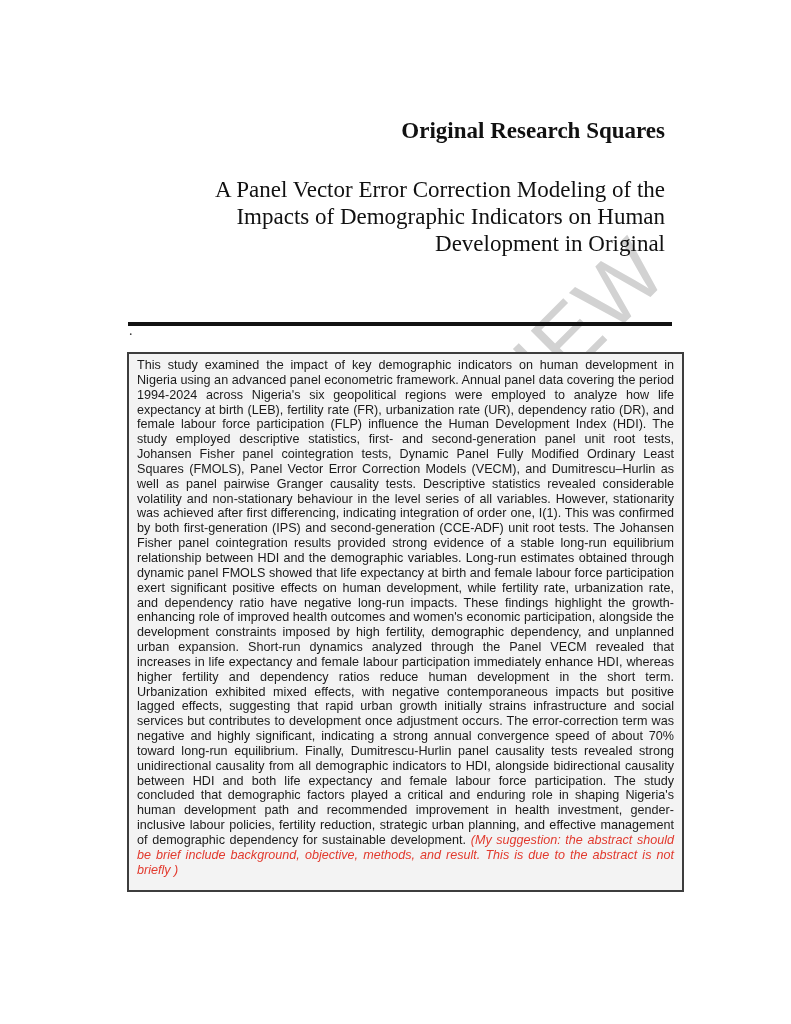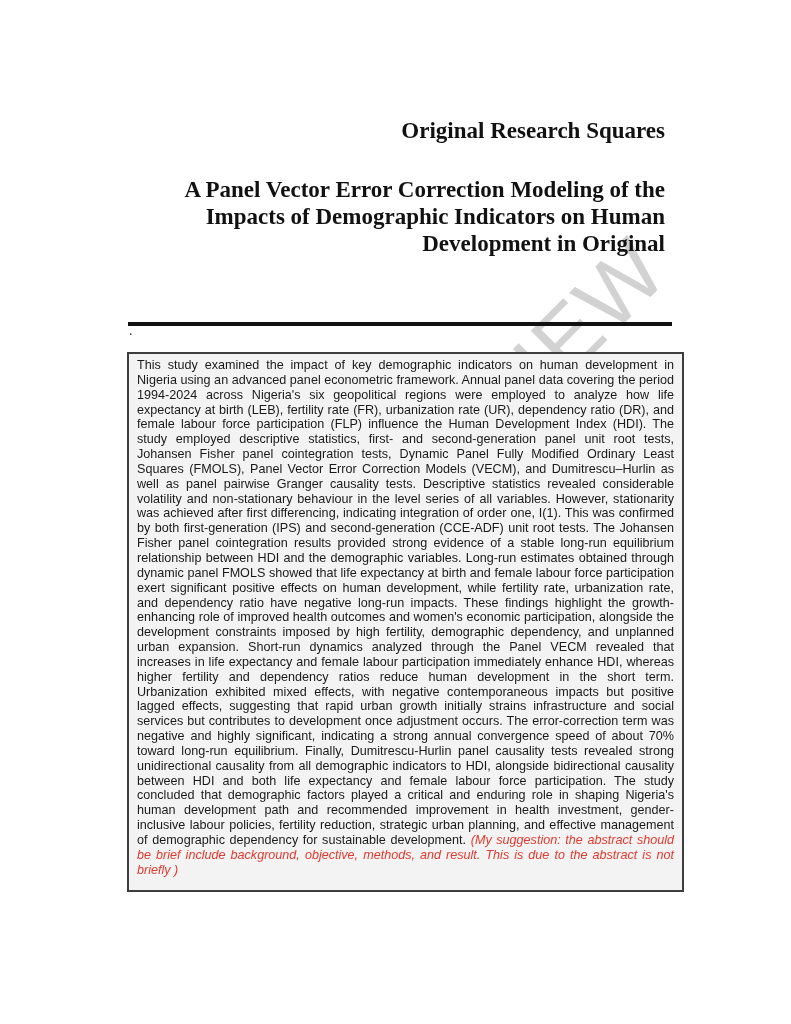--- a/index.html
+++ b/index.html
@@ -31,21 +31,21 @@
     text-align:right;
     font-weight:bold;
     font-size:23px;
     color:#111;
     z-index:2;
   }
   .paper-title {
     position:absolute;
     left:127px; top:176px; width:538px;
     text-align:right;
-    font-weight:bold;
+    font-weight:normal;
     font-size:23px;
     line-height:27px;
     color:#111;
     z-index:2;
   }
   .rule {
     position:absolute;
     left:128px; top:322px;
     width:544px; height:4px;
     background:#121212;

